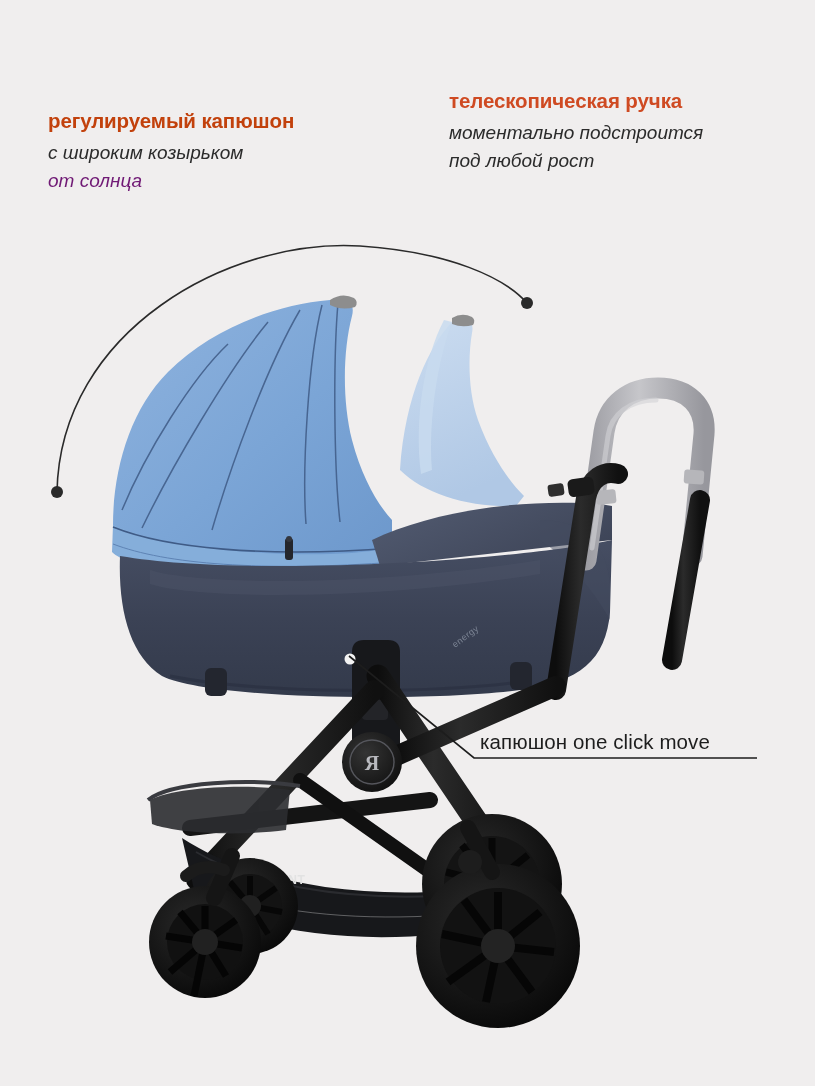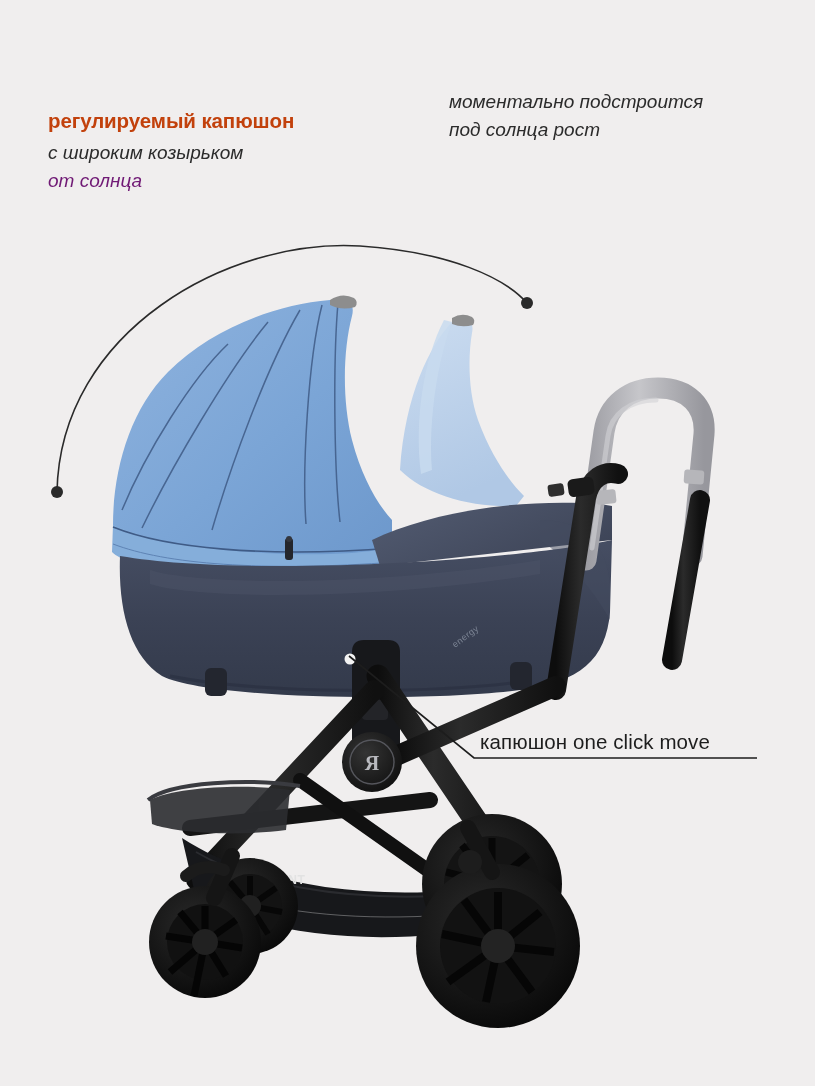--- a/index.html
+++ b/index.html
@@ -268,19 +268,20 @@
     </g>
   </svg>
 
   <div class="callout" id="callout-hood">
     <div class="head" style="color: #c2410c; margin-top: 20px;">регулируемый капюшон</div>
     <div class="sub" style="color: rgb(43, 43, 43);">с широким козырьком</div>
     <div class="sub" style="color: #701a75;">от солнца</div>
   </div>
 
   <div class="callout" id="callout-handle">
+    <div class="head" style="color: rgb(207, 74, 34);">телескопическая ручка</div>
     <div class="sub" style="color: rgb(43, 43, 43);">моментально подстроится</div>
-    <div class="sub" style="color: rgb(43, 43, 43);">под солнца рост</div>
+    <div class="sub" style="color: rgb(43, 43, 43);">под любой рост</div>
   </div>
 
   <div id="label-oneclick" style="color: rgb(29, 29, 29);">капюшон one click move</div>
 
 </div>
 
 </body></html>

